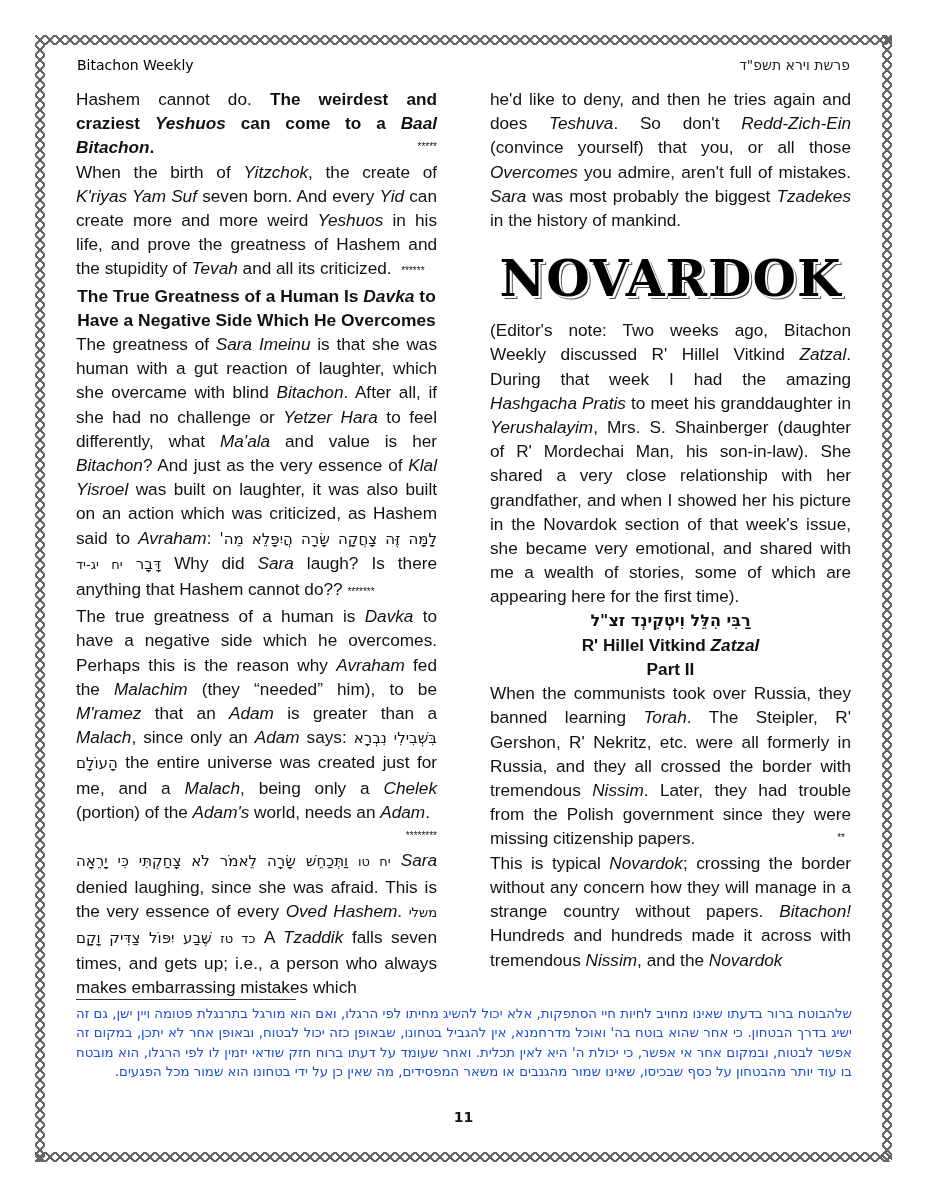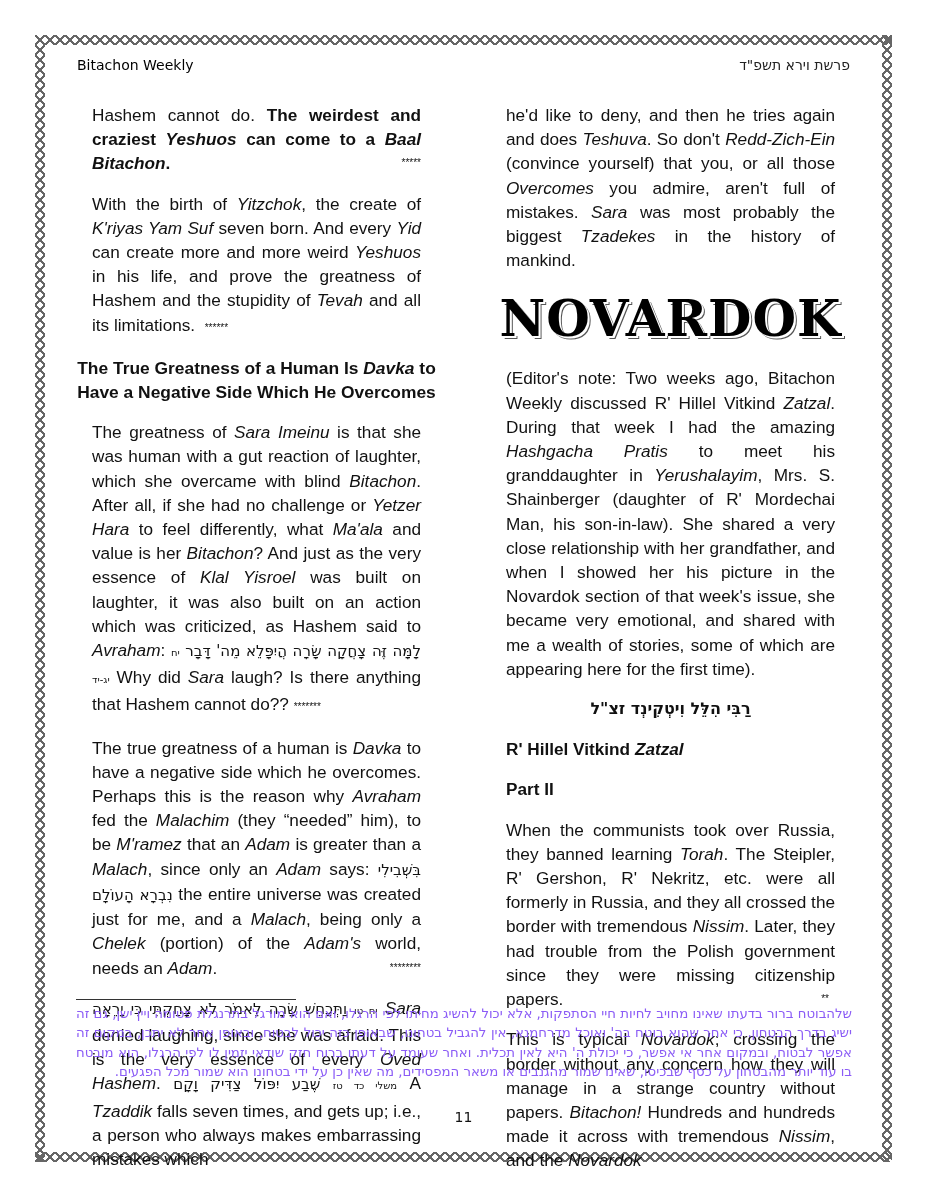--- a/index.html
+++ b/index.html
@@ -18,58 +18,58 @@
       linear-gradient(-45deg, transparent 42%, #666 42%, #666 58%, transparent 58%);
     background-size:10px 10px; }
   .edge.left { left:0; } .edge.right { right:0; }
 
   .hdr-left { position:absolute; left:77px; top:57px; font-size:14px; color:#000000; font-family:"DejaVu Sans", sans-serif; }
   .hdr-right { position:absolute; right:77px; top:57px; font-size:14px; color:#222; direction:rtl; font-family:"DejaVu Sans", sans-serif; }
 
   .col { position:absolute; top:87px; font-size:17.2px; line-height:24.2px; text-align:justify; }
   .col.left { left:76px; width:361px; }
   .col.right { left:490px; width:361px; }
-  .col p { margin:16px; }
+  .col p { margin:0; }
   .col i { font-style:italic; }
   .heb { direction:rtl; unicode-bidi:embed; font-family:"DejaVu Sans", sans-serif; font-size:15px; }
-  .src { font-size:10px; font-family:"DejaVu Sans", sans-serif; }
+  .src { font-size:13px; font-family:"DejaVu Sans", sans-serif; }
   .stars { float:right; font-size:10px; letter-spacing:0; }
   .inline-stars { font-size:10px; }
   .section-head { font-weight:bold; text-align:center; margin:0 -9px !important; font-size:17.4px; line-height:24.2px; }
   .bold { font-weight:bold; }
 
   .novardok { text-align:center; font-family:"DejaVu Serif", serif; font-weight:bold; font-size:50px; line-height:62px; letter-spacing:1px;
     color:#000; text-shadow: 2px 2px 0 #fff, 3px 3px 0 #555; margin:16px 0 8px; }
-  .center { text-align:left; }
+  .center { text-align:center; }
   .title-heb { text-align:center; direction:rtl; font-weight:bold; font-family:"DejaVu Sans", sans-serif; font-size:16px; }
 
   .fn-rule { position:absolute; left:76px; top:999px; width:220px; height:0; border-top:1.3px solid #333; }
-  .footnote { position:absolute; left:76px; top:1004px; width:776px; direction:rtl; text-align:justify; font-family:"DejaVu Sans", sans-serif; font-size:13.3px; line-height:19.4px; color:#8b5cf6; }
-  .page-num { position:absolute; left:0; right:0; top:1109px; text-align:center; font-size:14px; font-family:"DejaVu Sans", sans-serif; }
+  .footnote { position:absolute; left:76px; top:1004px; width:776px; direction:rtl; text-align:justify; font-family:"DejaVu Sans", sans-serif; font-size:13.3px; line-height:19.4px; color:#1d4ed8; }
+  .page-num { position:absolute; left:0; right:0; top:1109px; text-align:center; font-size:14px; font-family:"DejaVu Sans", sans-serif;font-weight:bold; }
 </style>
 </head>
 <body>
 
 <div class="frame">
   <div class="edge top"></div>
   <div class="edge bottom"></div>
   <div class="edge left"></div>
   <div class="edge right"></div>
 </div>
 
 <div class="hdr-left">Bitachon Weekly</div>
 <div class="hdr-right">פרשת וירא תשפ"ד</div>
 
 <div class="col left">
   <p>
     <span>Hashem cannot do. </span><span class="bold"><span>The weirdest and craziest </span><i>Yeshuos</i><span> can come to a </span><i>Baal Bitachon</i><span>.</span></span>
     <span class="stars">*****</span>
   </p>
   <p style="clear:both">
-    <span>With the birth of </span><i>Yitzchok</i><span>, the create of </span><i>K'riyas Yam Suf</i><span> seven born. And every </span><i>Yid</i><span> can create more and more weird </span><i>Yeshuos</i><span> in his life, and prove the greatness of Hashem and the stupidity of </span><i>Tevah</i><span> and all its limitations.</span>&nbsp;
+    <span>When the birth of </span><i>Yitzchok</i><span>, the create of </span><i>K'riyas Yam Suf</i><span> seven born. And every </span><i>Yid</i><span> can create more and more weird </span><i>Yeshuos</i><span> in his life, and prove the greatness of Hashem and the stupidity of </span><i>Tevah</i><span> and all its criticized.</span>&nbsp;
     <span class="inline-stars">******</span>
   </p>
   <p class="section-head">
     <span>The True Greatness of a Human Is </span><i>Davka</i><span> to Have a Negative Side Which He Overcomes</span>
   </p>
   <p>
     <span>The greatness of </span><i>Sara Imeinu</i><span> is that she was human with a gut reaction of laughter, which she overcame with blind </span><i>Bitachon</i><span>. After all, if she had no challenge or </span><i>Yetzer Hara</i><span> to feel differently, what </span><i>Ma'ala</i><span> and value is her </span><i>Bitachon</i><span>? And just as the very essence of </span><i>Klal Yisroel</i><span> was built on laughter, it was also built on an action which was criticized, as Hashem said to </span><i>Avraham</i><span>: </span><span class="heb">לָמָּה זֶּה צָחֲקָה שָׂרָה הֲיִפָּלֵא מֵה' דָּבָר</span> <span class="src">יח יג-יד</span><span> Why did </span><i>Sara</i><span> laugh? Is there anything that Hashem cannot do??</span>
     <span class="inline-stars">*******</span>
   </p>
   <p>

